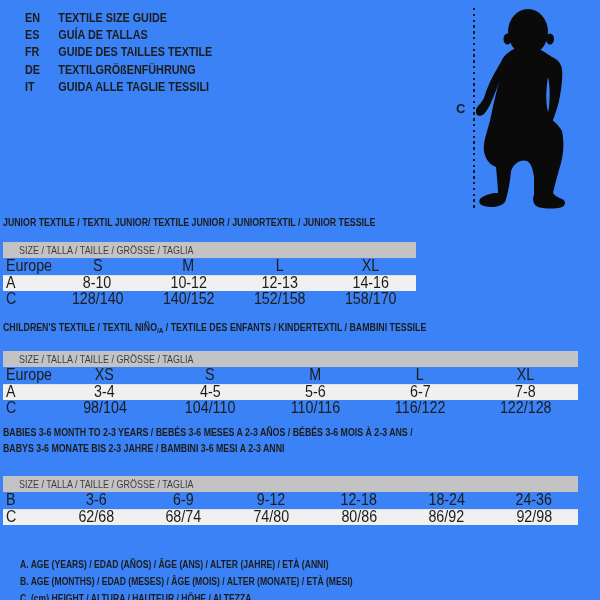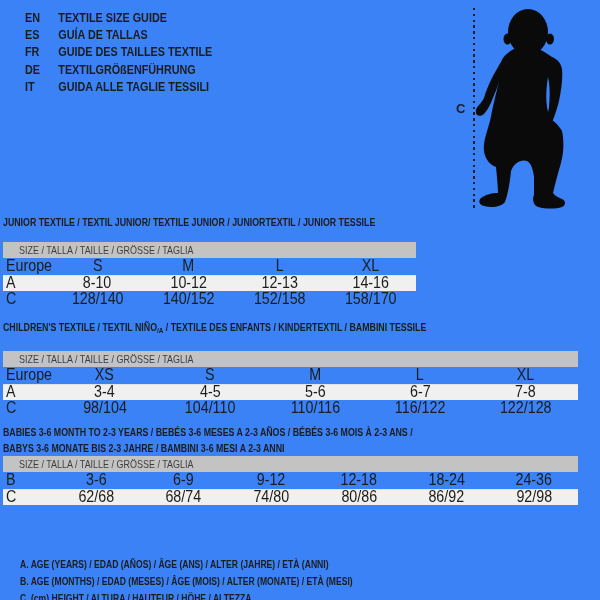--- a/index.html
+++ b/index.html
@@ -19,21 +19,21 @@
   .clabel{position:absolute;left:456px;top:101px;font-weight:700;font-size:13px;}
   .baby{position:absolute;left:470px;top:1px;color:var(--silhouette);}
   
   .tbl{position:absolute;left:3px;}
   .t1{top:215px;width:413px;}
   .t2{top:320px;width:575px;}
   .t3{top:424px;width:575px;}
   .ttl{font-weight:700;font-size:11px;line-height:14px;white-space:nowrap;
        transform:scaleX(0.8);transform-origin:0 0;}
   .t1 .ttl,.t2 .ttl{margin-bottom:13px;}
-  .ttl-wrap{margin-bottom:0;}
+  .ttl-wrap{margin-bottom:20px;}
   .ttl-line{font-weight:700;font-size:11px;line-height:16px;white-space:nowrap;
             transform:scaleX(0.8);transform-origin:0 0;}
   .ttl .sub{font-size:8px;vertical-align:-2px;}
   .bar{height:16px;background:var(--bar);color:var(--bar_text);
        display:flex;align-items:center;padding-left:16px;font-size:11.5px;}
   .bar .cx{transform:scaleX(0.78);transform-origin:0 50%;}
   .trow{display:flex;height:15.5px;font-size:17px;}
   .trow.first{height:16.5px;border-bottom:1px solid var(--border);}
   .striped{background:var(--stripe);}
   .rl{width:46px;flex:none;display:flex;align-items:center;padding-left:3px;}

